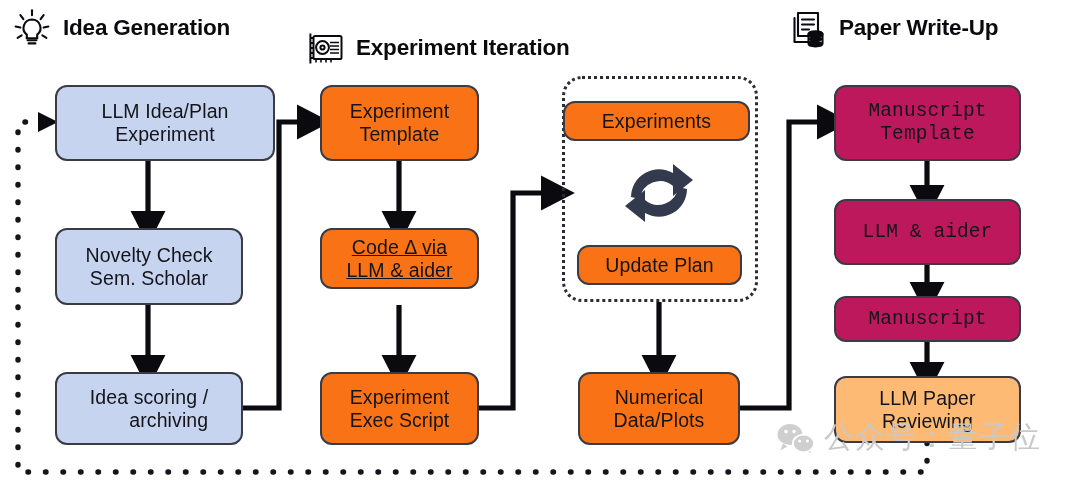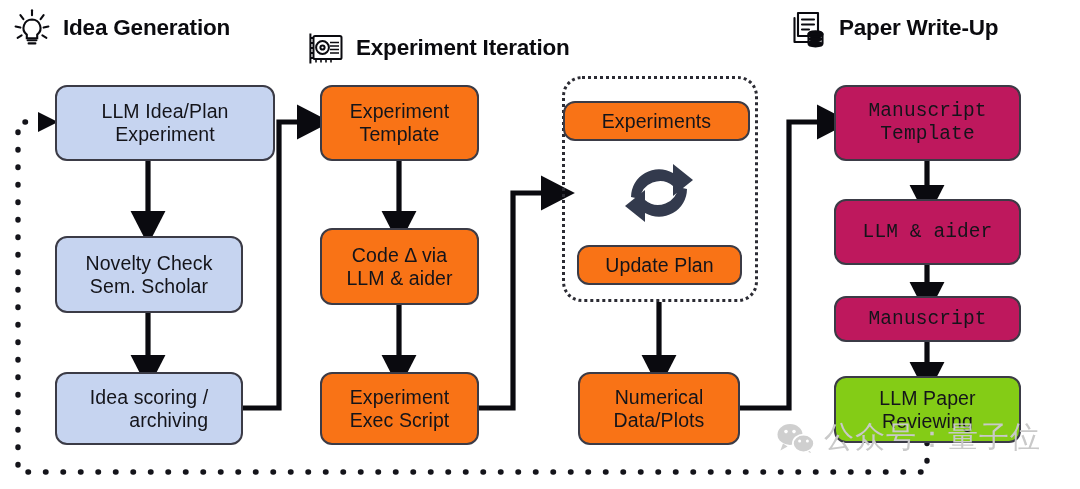--- a/index.html
+++ b/index.html
@@ -12,21 +12,21 @@
 
   .node{position:absolute;z-index:2;box-sizing:border-box;
         border:2.6px solid #3b3b46;border-radius:12px;
         display:flex;align-items:center;justify-content:center;
         text-align:center;color:#14141a;font-size:19.5px;line-height:1.16;
         letter-spacing:.1px;}
   .node span{display:block;padding:0 4px;}
   .n-blue{background:#c6d4f0;}
   .n-tan{background:#f97316;}
   .n-gray{background:#be185d;font-family:Liberation Mono, monospace;}
-  .n-green{background:#84cc16;}
+  .n-green{background:#fdba74;}
 
   .loopbox{position:absolute;z-index:1;box-sizing:border-box;
            border:3px dotted #2b2b33;border-radius:20px;background:transparent;}
 
   .hdr{position:absolute;z-index:4;display:flex;align-items:center;gap:11px;}
   .hdr .htxt{font-size:22.5px;font-weight:bold;color:#0b0b0f;letter-spacing:-.2px;
              white-space:nowrap;}
   .hicon{width:40px;height:42px;position:relative;flex:0 0 auto;}
 
   #watermark{position:absolute;z-index:5;left:776px;top:417px;
@@ -79,42 +79,42 @@
 
   <div class="loopbox" style="left:562px;top:76px;width:196px;height:226px;"></div>
 
   <div class="node n-blue" style="left:55px;top:85px;width:220px;height:76px;">
     <span>
       <span>LLM Idea/Plan</span>
       <span>Experiment</span>
     </span>
   </div>
 
-  <div class="node n-blue" style="left:55px;top:228px;width:188px;height:77px;margin-top:8px;">
+  <div class="node n-blue" style="left:55px;top:228px;width:188px;height:77px;">
     <span>
       <span>Novelty Check</span>
       <span>Sem. Scholar</span>
     </span>
   </div>
 
   <div class="node n-blue" style="left:55px;top:372px;width:188px;height:73px;text-align:right;">
     <span>
       <span>Idea scoring /</span>
       <span>archiving</span>
     </span>
   </div>
 
   <div class="node n-tan" style="left:320px;top:85px;width:159px;height:76px;">
     <span>
       <span>Experiment</span>
       <span>Template</span>
     </span>
   </div>
 
-  <div class="node n-tan" style="left:320px;top:228px;width:159px;height:77px;">
+  <div class="node n-tan" style="left:320px;top:228px;width:159px;height:61px;text-decoration:underline;">
     <span>
       <span>Code Δ via</span>
       <span>LLM &amp; aider</span>
     </span>
   </div>
 
   <div class="node n-tan" style="left:320px;top:372px;width:159px;height:73px;">
     <span>
       <span>Experiment</span>
       <span>Exec Script</span>

